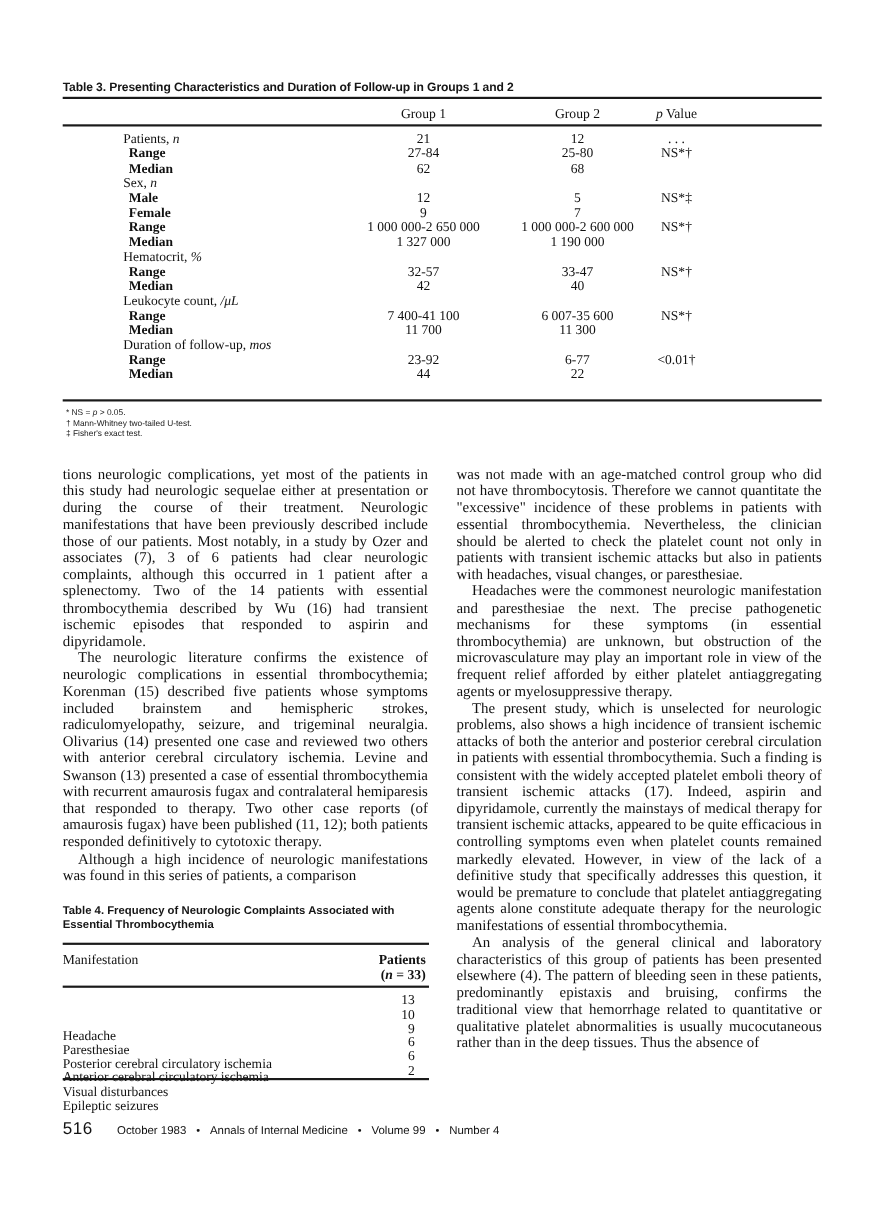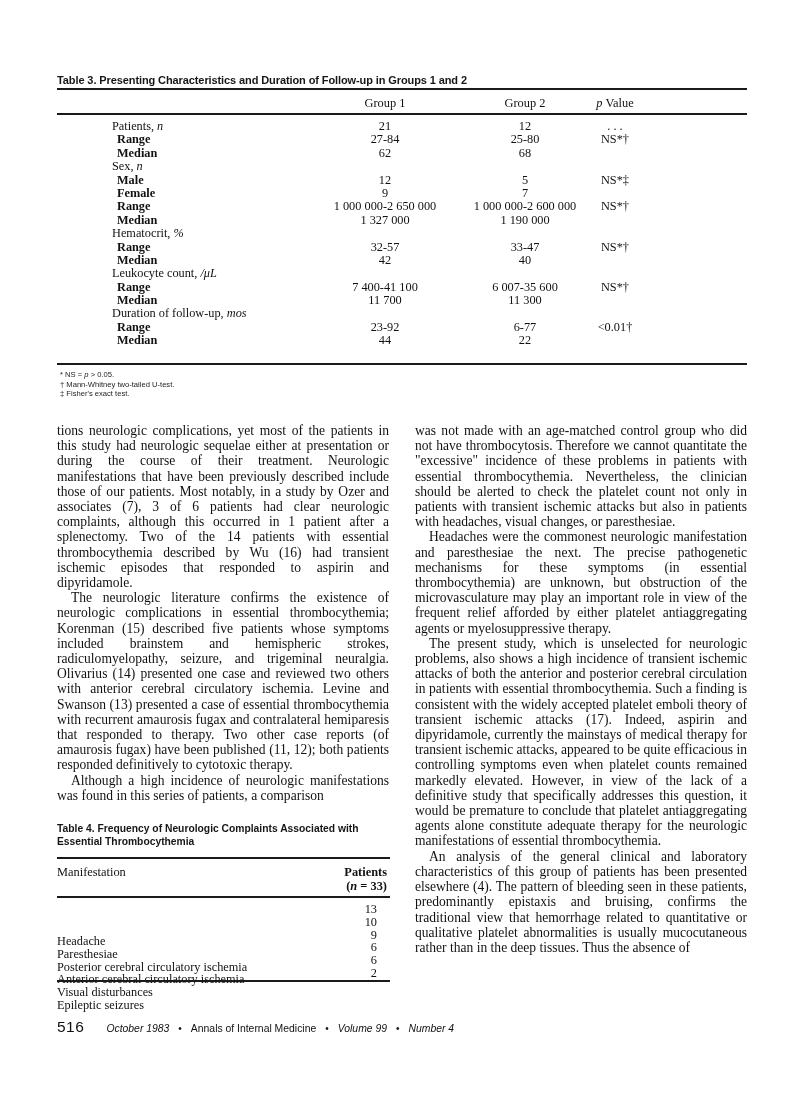--- a/index.html
+++ b/index.html
@@ -68,21 +68,21 @@
   .t4-row .lab { position: absolute; left: 0; white-space: nowrap; margin-top: 32px; }
   .t4-row .val { position: absolute; right: 13px; width: 30px; text-align: right; }
 
   
   #footer { position: absolute; left: 57px; top: 1018px; white-space: nowrap; }
   #footer-page {
     font-family: "Liberation Sans", "DejaVu Sans", sans-serif;
     font-weight: normal; font-size: 15.5px; letter-spacing: 0.5px; margin-right: 18px;
     vertical-align: baseline;
   }
-  .f-it { font-family: "Liberation Sans", "DejaVu Sans", sans-serif; font-style: italic; font-size: 10.4px; }
+  .f-it { font-family: "Liberation Sans", "DejaVu Sans", sans-serif; font-size: 10.4px; }
   .f-rg { font-family: "Liberation Sans", "DejaVu Sans", sans-serif; font-size: 10.4px; }
   .bullet { font-family: "Liberation Sans", "DejaVu Sans", sans-serif; font-size: 10px; margin: 0 5px; }
 </style>
 </head>
 <body>
 
 <div id="t3-caption" class="abs">Table 3. Presenting Characteristics and Duration of Follow-up in Groups 1 and 2</div>
 <div id="t3-rule-top" class="rule"></div>
 
 <div id="t3-h-g1" class="t3-head">Group 1</div>

